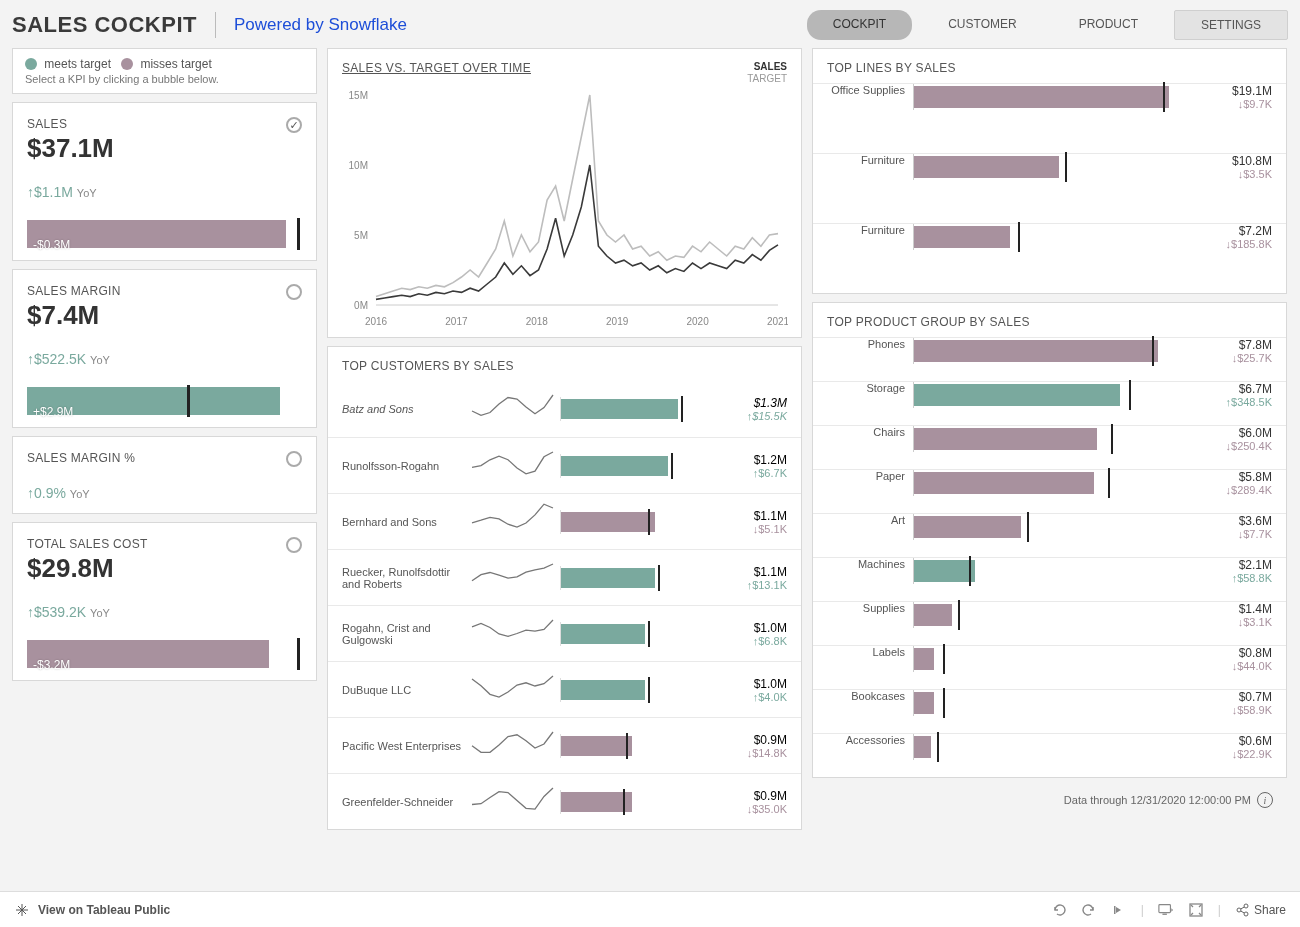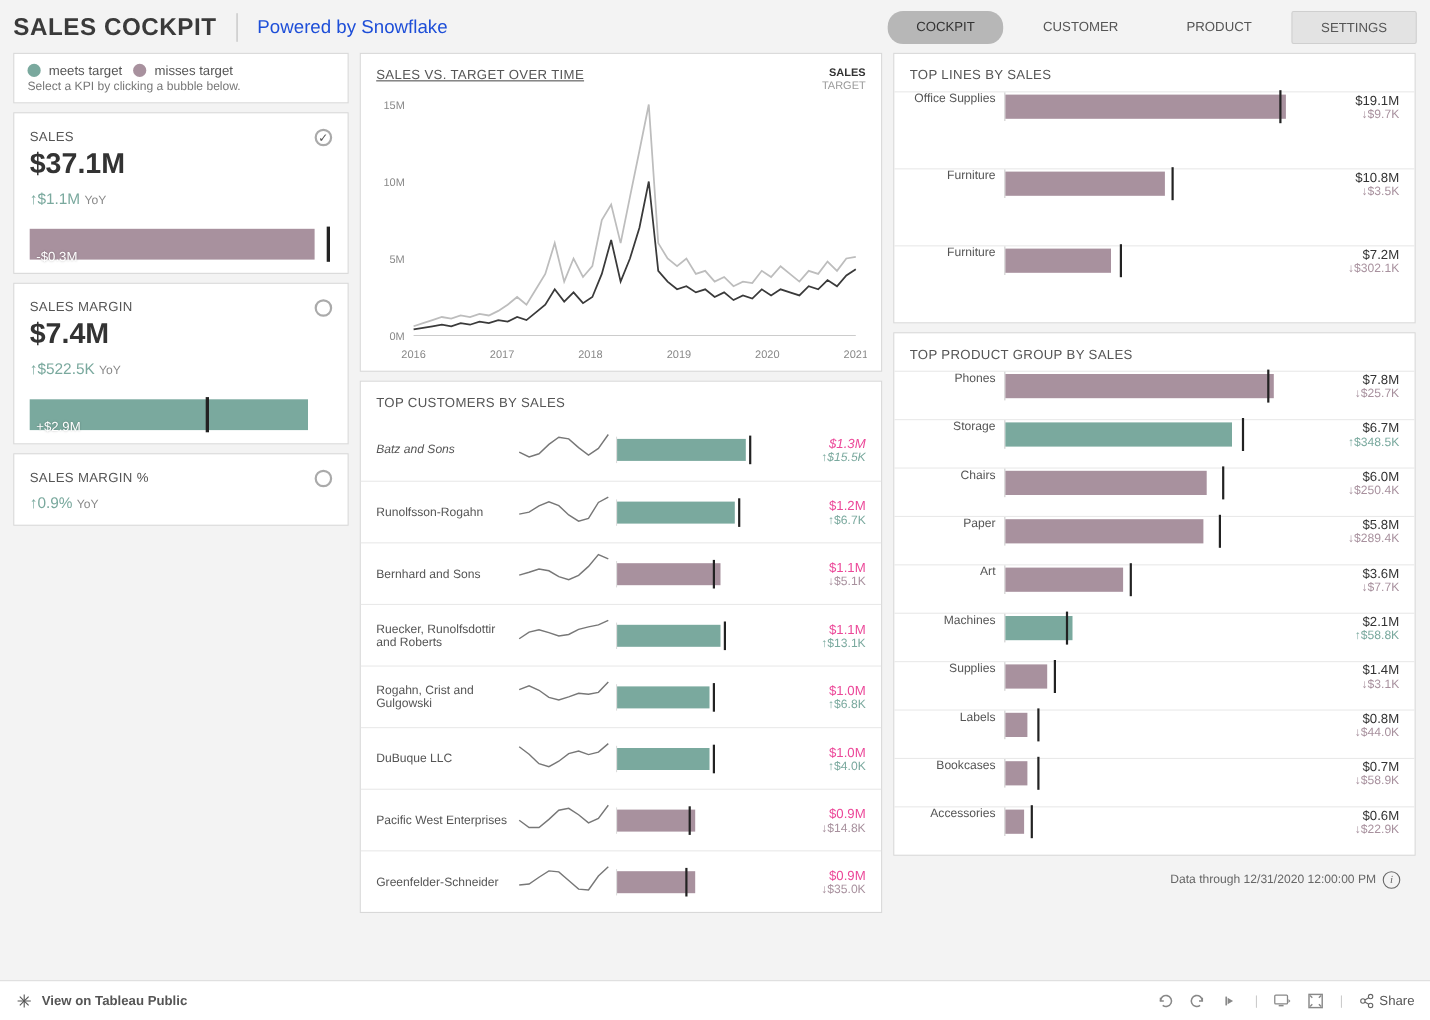--- a/index.html
+++ b/index.html
@@ -31,21 +31,21 @@
   .col-m{width:475px;display:flex;flex-direction:column;gap:8px;}
   .col-r{width:475px;display:flex;flex-direction:column;gap:8px;}
   .panel{background:var(--panel);border:1px solid var(--border);}
   .legend{padding:8px 12px;font-size:12px;color:#555;}
   .legend .dot{display:inline-block;width:12px;height:12px;border-radius:50%;margin-right:4px;vertical-align:-2px;}
   .legend .hint{font-size:11px;color:#777;margin-top:2px;}
   
   .kpi{padding:14px 14px 12px 14px;position:relative;}
   .kpi .label{font-size:12px;letter-spacing:0.3px;color:#555;}
   .kpi .val{font-size:26px;font-weight:600;margin-top:2px;}
-  .kpi .delta{font-size:14px;margin-top:8px;}
+  .kpi .delta{font-size:14px;margin-top:20px;}
   .kpi .delta.teal{color:var(--teal);}
   .kpi .yoy{font-size:11px;color:#888;}
   .radio{position:absolute;top:14px;right:14px;width:16px;height:16px;border:2px solid #aaa;border-radius:50%;background:#fff;display:flex;align-items:center;justify-content:center;}
   .radio.checked::after{content:"✓";font-size:11px;color:#555;}
   .bar-row{margin-top:20px;position:relative;height:28px;}
   .bar-fill{position:absolute;inset:0;height:28px;}
   .bar-mark{position:absolute;top:-2px;width:3px;height:32px;background:#222;}
   .bar-label{position:absolute;left:6px;top:18px;font-size:12px;color:#fff;text-shadow:0 0 2px rgba(0,0,0,0.3);}
   
   .chart-head{display:flex;justify-content:space-between;padding:12px 14px 0 14px;}
@@ -58,21 +58,21 @@
   .sec-title{font-size:12px;color:#555;letter-spacing:0.3px;padding:12px 14px 8px 14px;}
   
   .cust-row{display:flex;align-items:center;border-top:1px solid #e9e9e9;height:56px;}
   .cust-row:first-child{border-top:none;font-style:italic;}
   .cust-name{width:140px;padding-left:14px;font-size:11px;color:#555;}
   .cust-spark{width:92px;height:40px;}
   .cust-bar-wrap{flex:1;padding:0 6px 0 0;height:24px;position:relative;border-left:1px solid #ddd;}
   .cust-bar{position:absolute;left:0;top:2px;height:20px;}
   .cust-bar-mark{position:absolute;top:-1px;width:2px;height:26px;background:#222;}
   .cust-vals{width:78px;text-align:right;padding-right:14px;font-size:12px;}
-  .cust-vals .v1{color:#ec4899;}
+  .cust-vals .v1{color:#000000;}
   .cust-vals .v2{font-size:11px;}
   .up{color:var(--teal);} .down{color:var(--mauve);}
   
   .rbar-row{display:flex;align-items:flex-start;border-top:1px solid #e9e9e9;height:48px;}
   .rbar-row.h70{height:70px;} .rbar-row.h44{height:44px;}
   .rbar-label{width:100px;text-align:right;padding-right:8px;font-size:11px;color:#555;}
   .rbar-track{flex:1;position:relative;height:26px;border-left:1px solid #ccc;}
   .rbar-fill{position:absolute;left:0;top:2px;height:22px;}
   .rbar-mark{position:absolute;top:-2px;width:2px;height:30px;background:#222;}
   .rbar-vals{width:82px;text-align:right;padding-right:14px;font-size:12px;}
@@ -132,20 +132,31 @@
             <div class="bar-row">
               <div class="bar-fill" style="width:92%;background:#7aa99e"></div>
               <div class="bar-mark" style="left:58%;"></div>
               <div class="bar-label">+$2.9M</div>
             </div>
           </div>
           <div class="panel kpi" style="margin-bottom: 8px;">
             <div class="radio"></div>
             <div class="label">SALES MARGIN %</div>
             <div class="delta teal">↑0.9% <span class="yoy">YoY</span></div>
+          </div>
+          <div class="panel kpi" style="margin-bottom: 8px;">
+            <div class="radio"></div>
+            <div class="label">TOTAL SALES COST</div>
+            <div class="val">$29.8M</div>
+            <div class="delta teal">↑$539.2K <span class="yoy">YoY</span></div>
+            <div class="bar-row">
+              <div class="bar-fill" style="width:88%;background:#a8919e"></div>
+              <div class="bar-mark" style="left:98%;"></div>
+              <div class="bar-label ">-$3.2M</div>
+            </div>
           </div>
         </div>
     </div>
 
     <div class="col-m">
       <div class="panel" style="height:290px;">
         <div class="chart-head">
           <div class="chart-title">SALES VS. TARGET OVER TIME</div>
           <div class="chart-leg">
             <div class="dark">SALES</div>
@@ -315,21 +326,21 @@
               </div>
             </div>
             <div class="rbar-row h70">
               <div class="rbar-label">Furniture</div>
               <div class="rbar-track">
                 <div class="rbar-fill" style="width:33%;background:#a8919e"></div>
                 <div class="rbar-mark" style="left:36%;"></div>
               </div>
               <div class="rbar-vals">
                 <div>$7.2M</div>
-                <div class="down" style="font-size:11px">↓$302.1K</div>
+                <div class="down" style="font-size:11px">↓$185.8K</div>
               </div>
             </div>
           </div>
       </div>
       <div class="panel">
         <div class="sec-title">TOP PRODUCT GROUP BY SALES</div>
         <div id="groups-rows">
             <div class="rbar-row h44">
               <div class="rbar-label">Phones</div>
               <div class="rbar-track">

